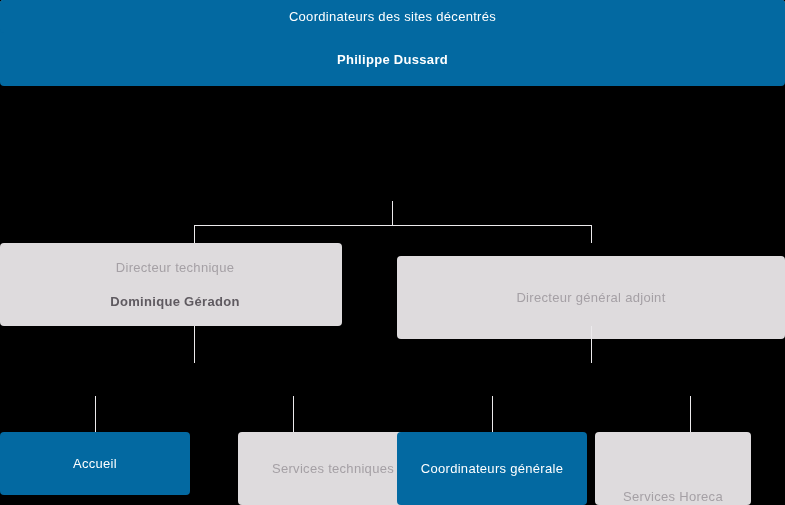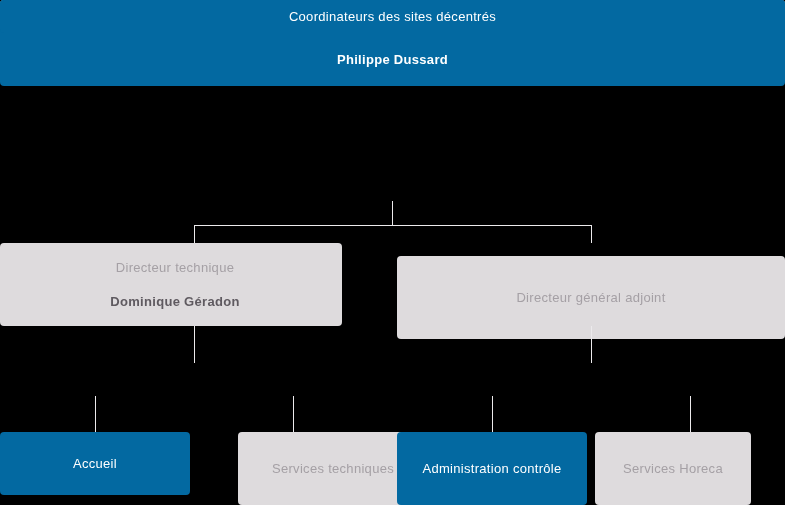--- a/index.html
+++ b/index.html
@@ -41,21 +41,21 @@
   #b5 { left: 0; top: 363; width: 785px; height: 33px; }
 
   
   #b4a { left: 0;   top: 243px; width: 342px; height: 83px; padding-left: 8px; }
   #b4b { left: 397px; top: 256px; width: 388px; height: 83px; }
 
   
   #b6a { left: 0;    top: 432px; width: 190px; height: 63px; line-height: 20px; }
   #b6b { left: 198px; top: 432px; width: 190px; height: 73px; margin-left: 40px; }
   #b6c { left: 397px; top: 432px; width: 190px; height: 73px; }
-  #b6d { left: 595px; top: 432px; width: 156px; height: 73px; }
+  #b6d { left: 595px; top: 432px; width: 156px; height: 73px; justify-content: flex-end; }
 
   
   #c-v-top       { left: 392px; top: 201px; width: 1px;   height: 24px; }
   #c-h-mid       { left: 194px; top: 225px; width: 398px; height: 1px;  }
   #c-v-left-stub { left: 194px; top: 225px; width: 1px;   height: 18px; }
   #c-v-right-stub{ left: 591px; top: 225px; width: 1px;   height: 18px; }
   #c-v-left-2    { left: 194px; top: 326px; width: 1px;   height: 37px; }
   #c-v-right-2   { left: 591px; top: 326px; width: 1px;   height: 37px; }
   #c-v-bot-1     { left: 95px;  top: 396px; width: 1px;   height: 36px; }
   #c-v-bot-2     { left: 293px; top: 396px; width: 1px;   height: 36px; }
@@ -105,19 +105,19 @@
   <div class="line" id="c-v-bot-3"></div>
   <div class="line" id="c-v-bot-4"></div>
 
   <div class="box mauve" id="b6a">
     <div>Accueil</div>
   </div>
   <div class="box light" id="b6b">
     <div>Services techniques</div>
   </div>
   <div class="box mauve" id="b6c">
-    <div>Administration contrôle</div>
+    <div>Coordinateurs générale</div>
   </div>
   <div class="box light" id="b6d">
     <div>Services Horeca</div>
   </div>
 
 </div>
 
 </body></html>

